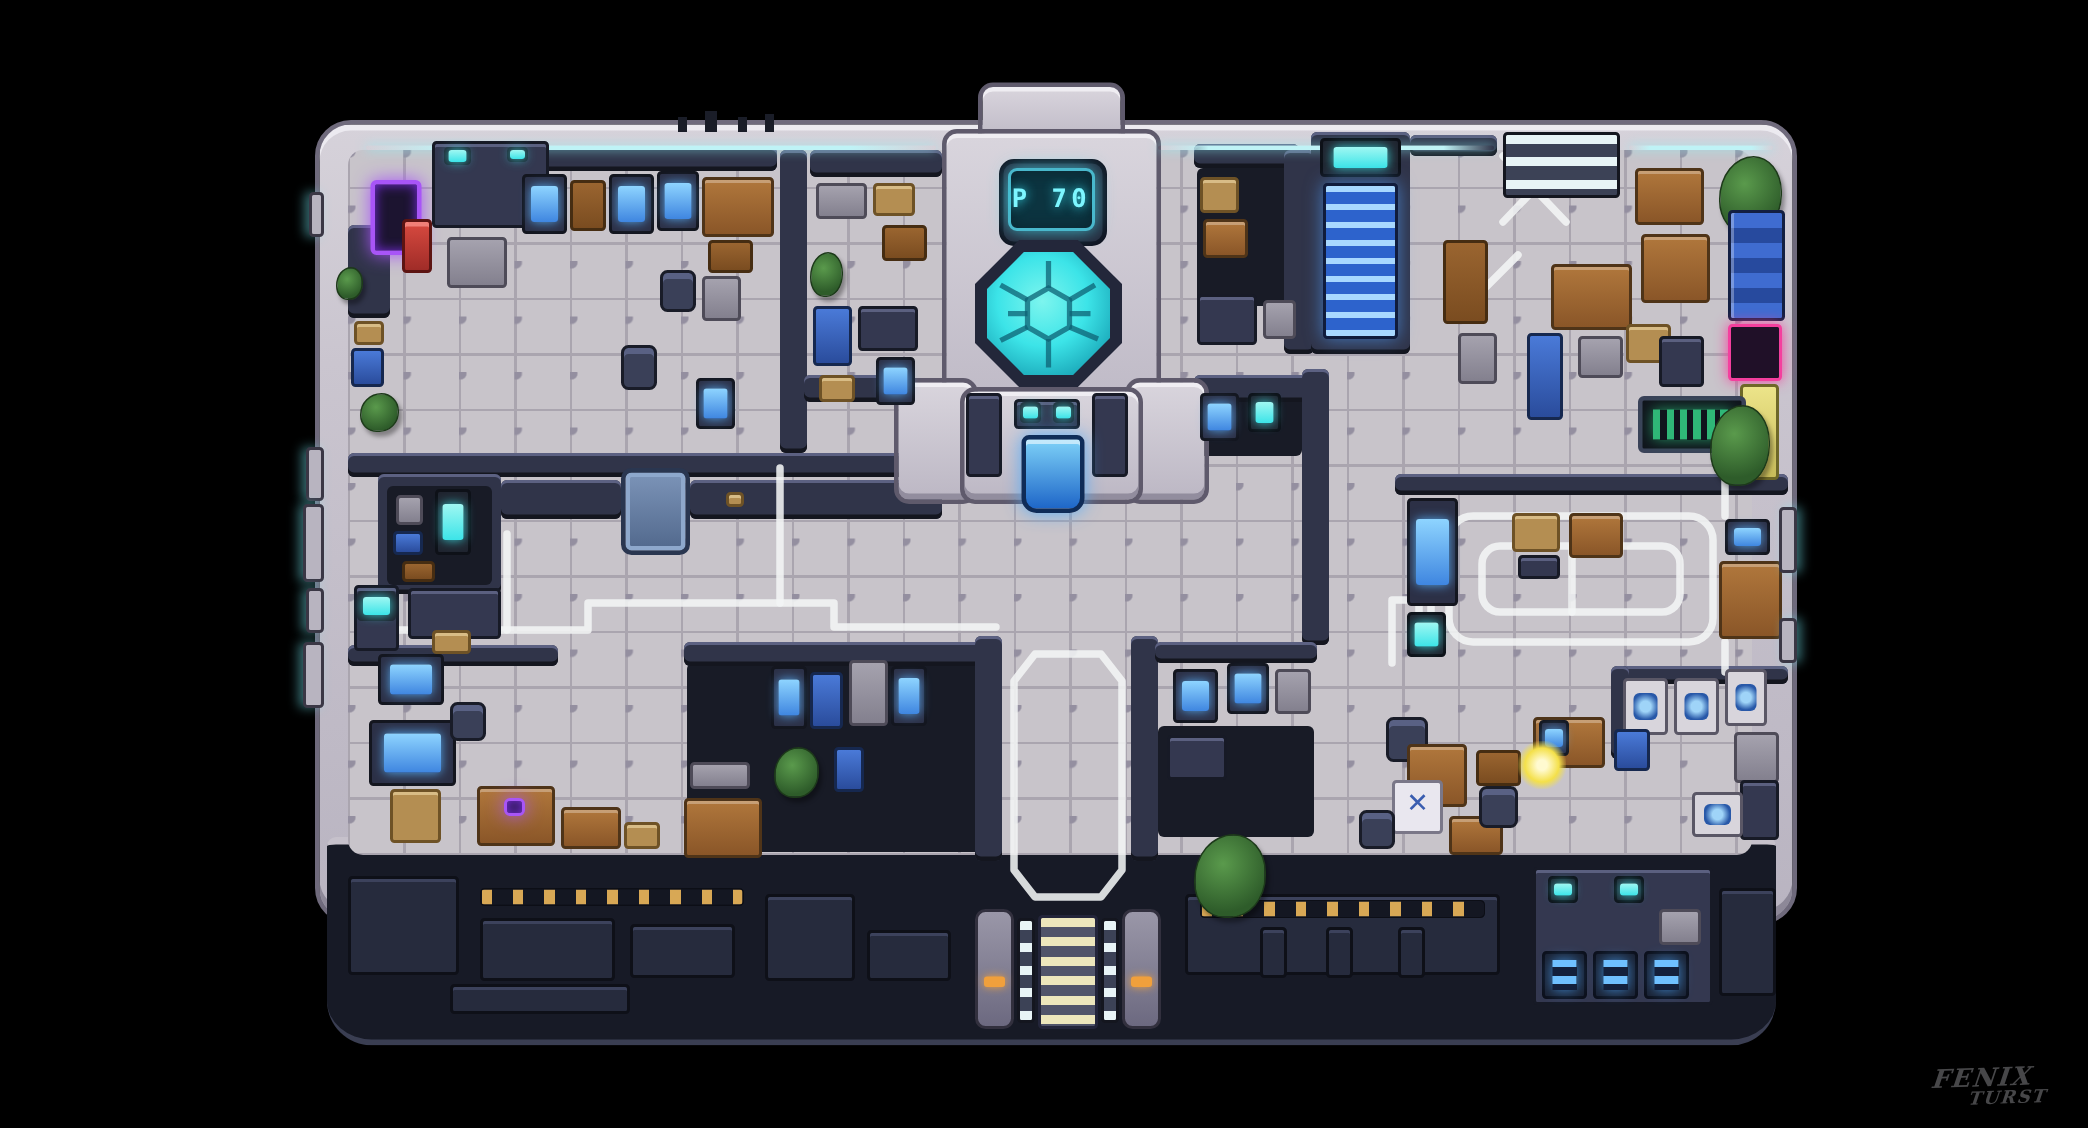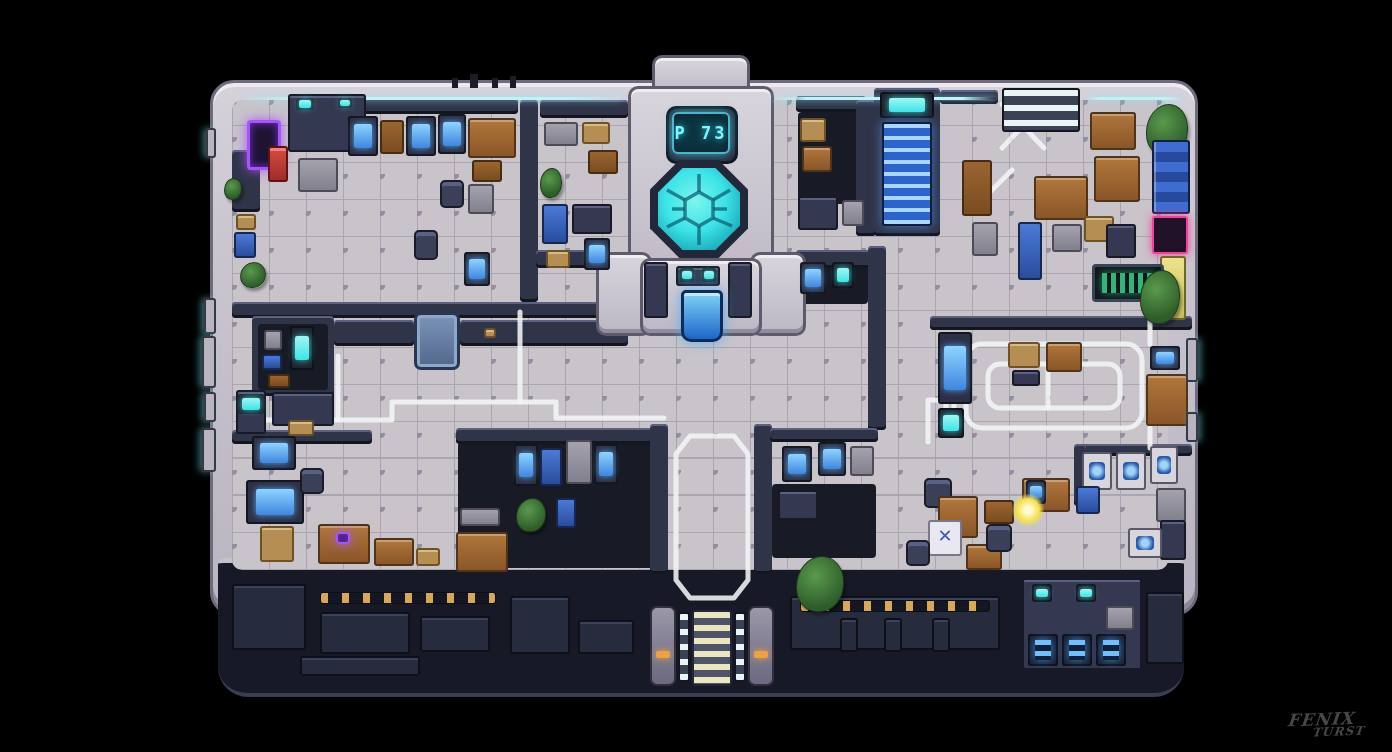--- a/index.html
+++ b/index.html
@@ -136,21 +136,21 @@
       <path d="M954 352 V420 M946 352 V420"></path>
       <path d="M1150 318 V344 M1150 428 V448"></path>
       <path d="M966 400 H928 V442"></path>
       <path d="M1002 148 L1044 104 M1002 104 L1044 148 M986 196 L1012 170"></path>
     </g>
   </svg>
 
   <div class="abs towerpiece" style="left:652px;top:55px;width:92px;height:38px;"></div>
   <div class="abs towerpiece" style="left:628px;top:86px;width:140px;height:202px;"></div>
   <div class="abs holoframe" style="left:666px;top:106px;width:66px;height:52px;"></div>
-  <div class="abs holoscreen" style="left:672px;top:112px;width:54px;height:38px;">P 73</div>
+  <div class="abs holoscreen" style="left:672px;top:112px;width:54px;height:38px;">P 70</div>
   <div class="abs octoframe" style="left:650px;top:160px;width:98px;height:98px;"></div>
   <div class="abs octoglass" style="left:658px;top:168px;width:82px;height:82px;">
     <svg width="82" height="82" viewBox="0 0 82 82">
       <g fill="none" stroke="#0d6274" stroke-width="3.5" stroke-opacity=".75">
         <polygon points="41,24 55,32 55,50 41,58 27,50 27,32"></polygon>
         <path d="M41 24 L41 6 M55 32 L72 22 M55 50 L74 58 M41 58 L41 77 M27 50 L9 59 M27 32 L9 22"></path>
         <path d="M14 41 L27 41 M55 41 L69 41"></path>
       </g>
     </svg>
   </div>

